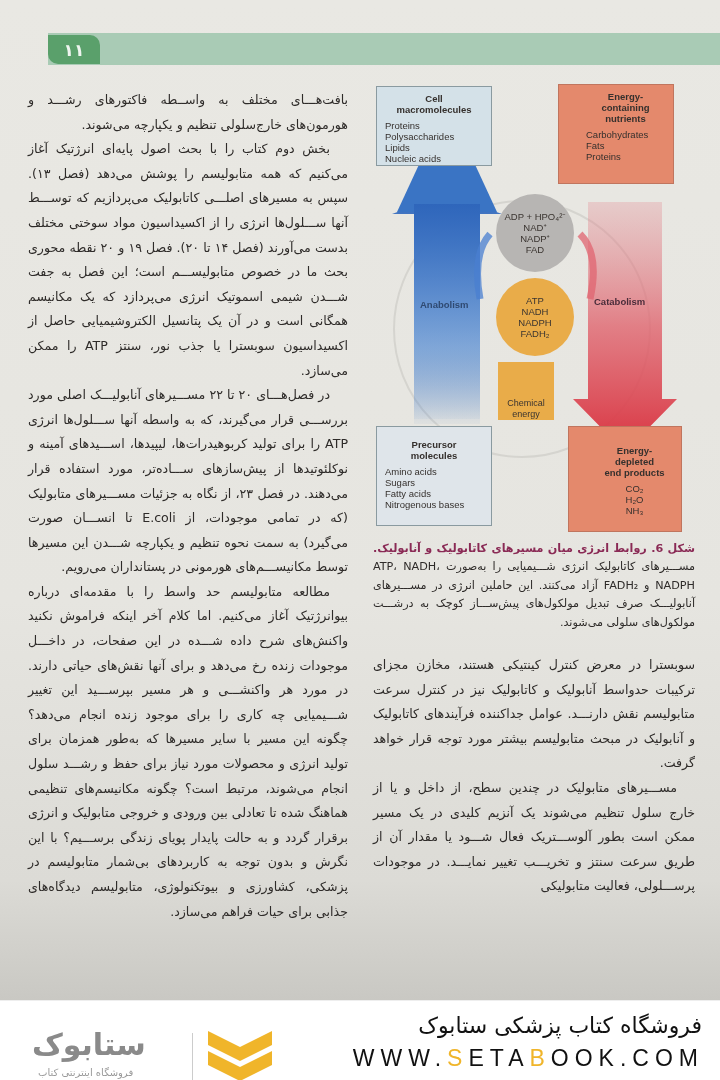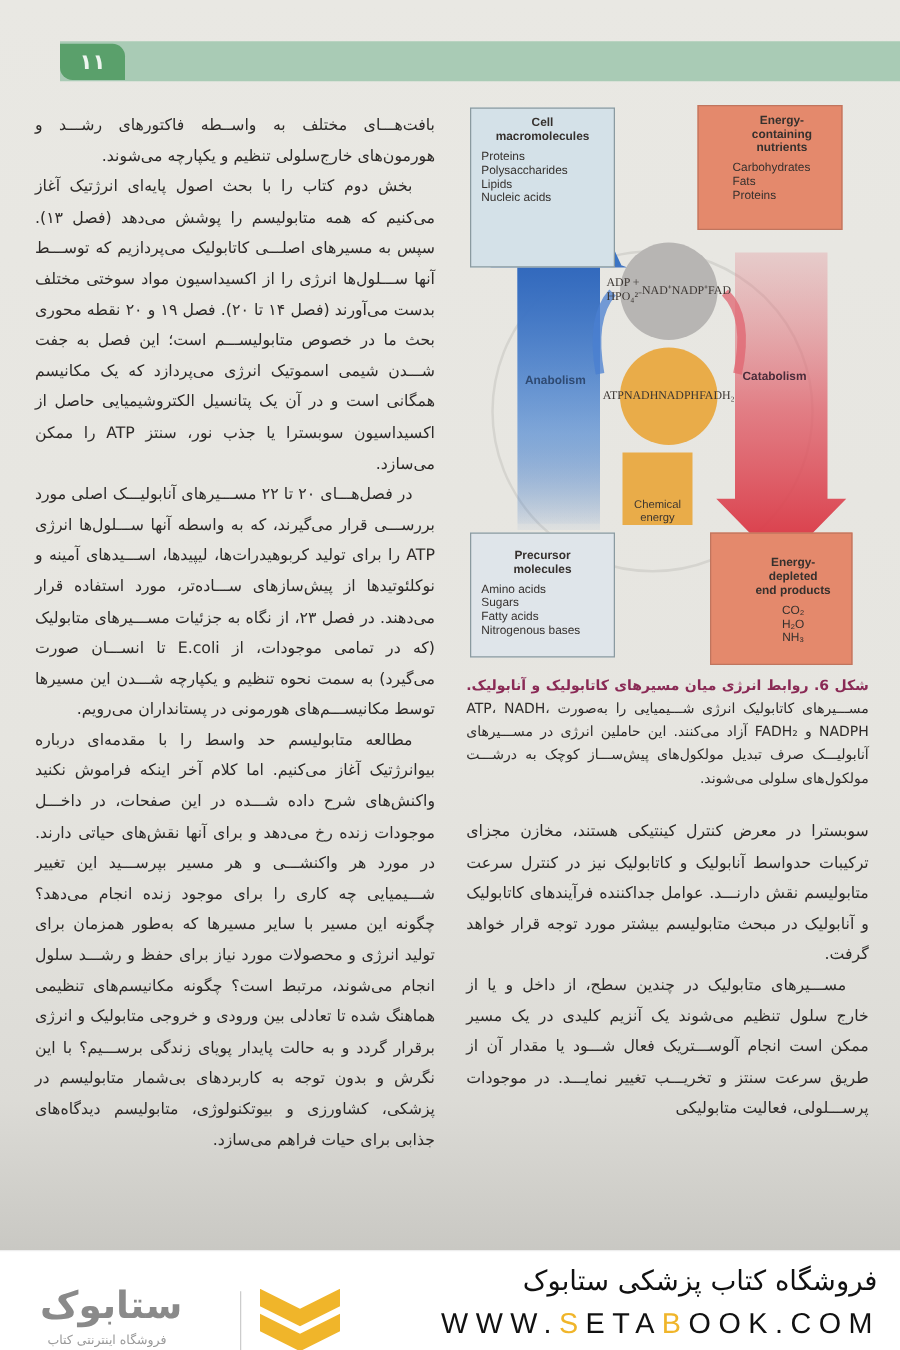--- a/index.html
+++ b/index.html
@@ -36,23 +36,23 @@
   .figure { position: absolute; left: 372px; top: 84px; width: 312px; height: 458px; }
   .box {
     position: absolute; font-family: "Liberation Sans", sans-serif; font-size: 9.5px; color: #35302d;
     line-height: 11px; border: 1px solid #9aa; padding: 6px 8px;
   }
   .box .ttl { font-weight: bold; text-align: center; margin-bottom: 5px; }
   .box-blue { background: #d4e1e8; border-color: #8a9aa0; }
   .box-orange { background: #e4896c; border-color: #c0755e; padding-left: 27px; }
   .box-lb { background: #dfe5ea; border-color: #8a9aa0; }
   .circle {
-    position: absolute; border-radius: 50%; display: flex; 
-    align-items: center; justify-content: center; font-family: Liberation Serif, serif;
-    font-size: 9.5px; line-height: 11px; color: #3a3430; text-align: left;
+    position: absolute; border-radius: 50%; display: flex; flex-direction: column;
+    align-items: center; justify-content: center; font-family: Liberation Sans, sans-serif;
+    font-size: 9.5px; line-height: 11px; color: #3a3430; text-align: right;
   }
   .c-grey { background: #b7b5b3; left: 124px; top: 110px; width: 78px; height: 78px; }
   .c-orange { background: #e9ac49; left: 124px; top: 194px; width: 78px; height: 78px; }
   .chem {
     position: absolute; left: 126px; top: 278px; width: 56px; height: 58px; background: #e9ac49;
     font-family: "Liberation Sans", sans-serif; font-size: 9px; line-height: 11px; color: #3a3430;
     display: flex; align-items: flex-end; justify-content: center; text-align: center;
   }
   .arrow-label {
     position: absolute; font-family: "Liberation Sans", sans-serif; font-size: 9.5px; font-weight: bold; color: #2f4a72;
@@ -116,21 +116,21 @@
       </defs>
       <circle cx="150" cy="245" r="128" fill="none" stroke="#d5d4cf" stroke-width="2"></circle>
       <polygon points="20,130 75,110 75,110 130,130 108,130 108,335 42,335 42,130" fill="url(#blueG)"></polygon>
       <polygon points="25,128 75,20 125,128" fill="#3a74c4"></polygon>
       <rect x="42" y="120" width="66" height="220" fill="url(#blueG)"></rect>
       <polygon points="216,118 290,118 290,315 305,315 253,368 201,315 216,315" fill="url(#redG)"></polygon>
       <path d="M118,150 Q100,170 108,215" stroke="#4a7fd0" stroke-width="7" fill="none" opacity="0.75"></path>
       <path d="M208,150 Q228,170 218,215" stroke="#e06470" stroke-width="7" fill="none" opacity="0.75"></path>
     </svg>
 
-    <div class="box box-blue" style="left:4px;top:2px;width:116px;height:128px">
+    <div class="box box-blue" style="left:4px;top:2px;width:116px;height:80px">
       <div class="ttl"><span>Cell</span><br><span>macromolecules</span></div>
       <div>Proteins</div>
       <div>Polysaccharides</div>
       <div>Lipids</div>
       <div>Nucleic acids</div>
     </div>
 
     <div class="box box-orange" style="left:186px;top:0px;width:116px;height:100px">
       <div class="ttl"><span>Energy-</span><br><span>containing</span><br><span>nutrients</span></div>
       <div>Carbohydrates</div>
@@ -173,21 +173,21 @@
     </div>
   </div>
 
   <div class="caption">
     <p><span class="cap-title">شکل 6. روابط انرژی میان مسیرهای کاتابولیک و آنابولیک.</span>
     <span>مســـیرهای کاتابولیک انرژی شـــیمیایی را به‌صورت ATP، NADH، NADPH و FADH₂ آزاد می‌کنند. این حاملین انرژی در مســـیرهای آنابولیـــک صرف تبدیل مولکول‌های پیش‌ســـاز کوچک به درشـــت مولکول‌های سلولی می‌شوند.</span></p>
   </div>
 
   <div class="col right-col">
     <p>سوبسترا در معرض کنترل کینتیکی هستند، مخازن مجزای ترکیبات حدواسط آنابولیک و کاتابولیک نیز در کنترل سرعت متابولیسم نقش دارنـــد. عوامل جداکننده فرآیندهای کاتابولیک و آنابولیک در مبحث متابولیسم بیشتر مورد توجه قرار خواهد گرفت.</p>
-    <p class="indent">مســـیرهای متابولیک در چندین سطح، از داخل و یا از خارج سلول تنظیم می‌شوند یک آنزیم کلیدی در یک مسیر ممکن است انجام آلوســـتریک فعال شـــود یا مقدار آن از طریق سرعت سنتز و تخریـــب تغییر نمایـــد. در موجودات پرســـلولی، فعالیت متابولیکی</p>
+    <p class="indent">مســـیرهای متابولیک در چندین سطح، از داخل و یا از خارج سلول تنظیم می‌شوند یک آنزیم کلیدی در یک مسیر ممکن است بطور آلوســـتریک فعال شـــود یا مقدار آن از طریق سرعت سنتز و تخریـــب تغییر نمایـــد. در موجودات پرســـلولی، فعالیت متابولیکی</p>
   </div>
 </div>
 
 <div class="footer">
   <div class="logo-area">
     <div class="logo-word">ستابوک</div>
     <div class="logo-sub">فروشگاه اینترنتی کتاب</div>
     <div class="logo-sep"></div>
     <svg style="position:absolute;left:176px;top:4px" width="64" height="54">
       <polygon points="0,0 32,16 64,0 64,14 32,30 0,14" fill="#f0b52a"></polygon>

